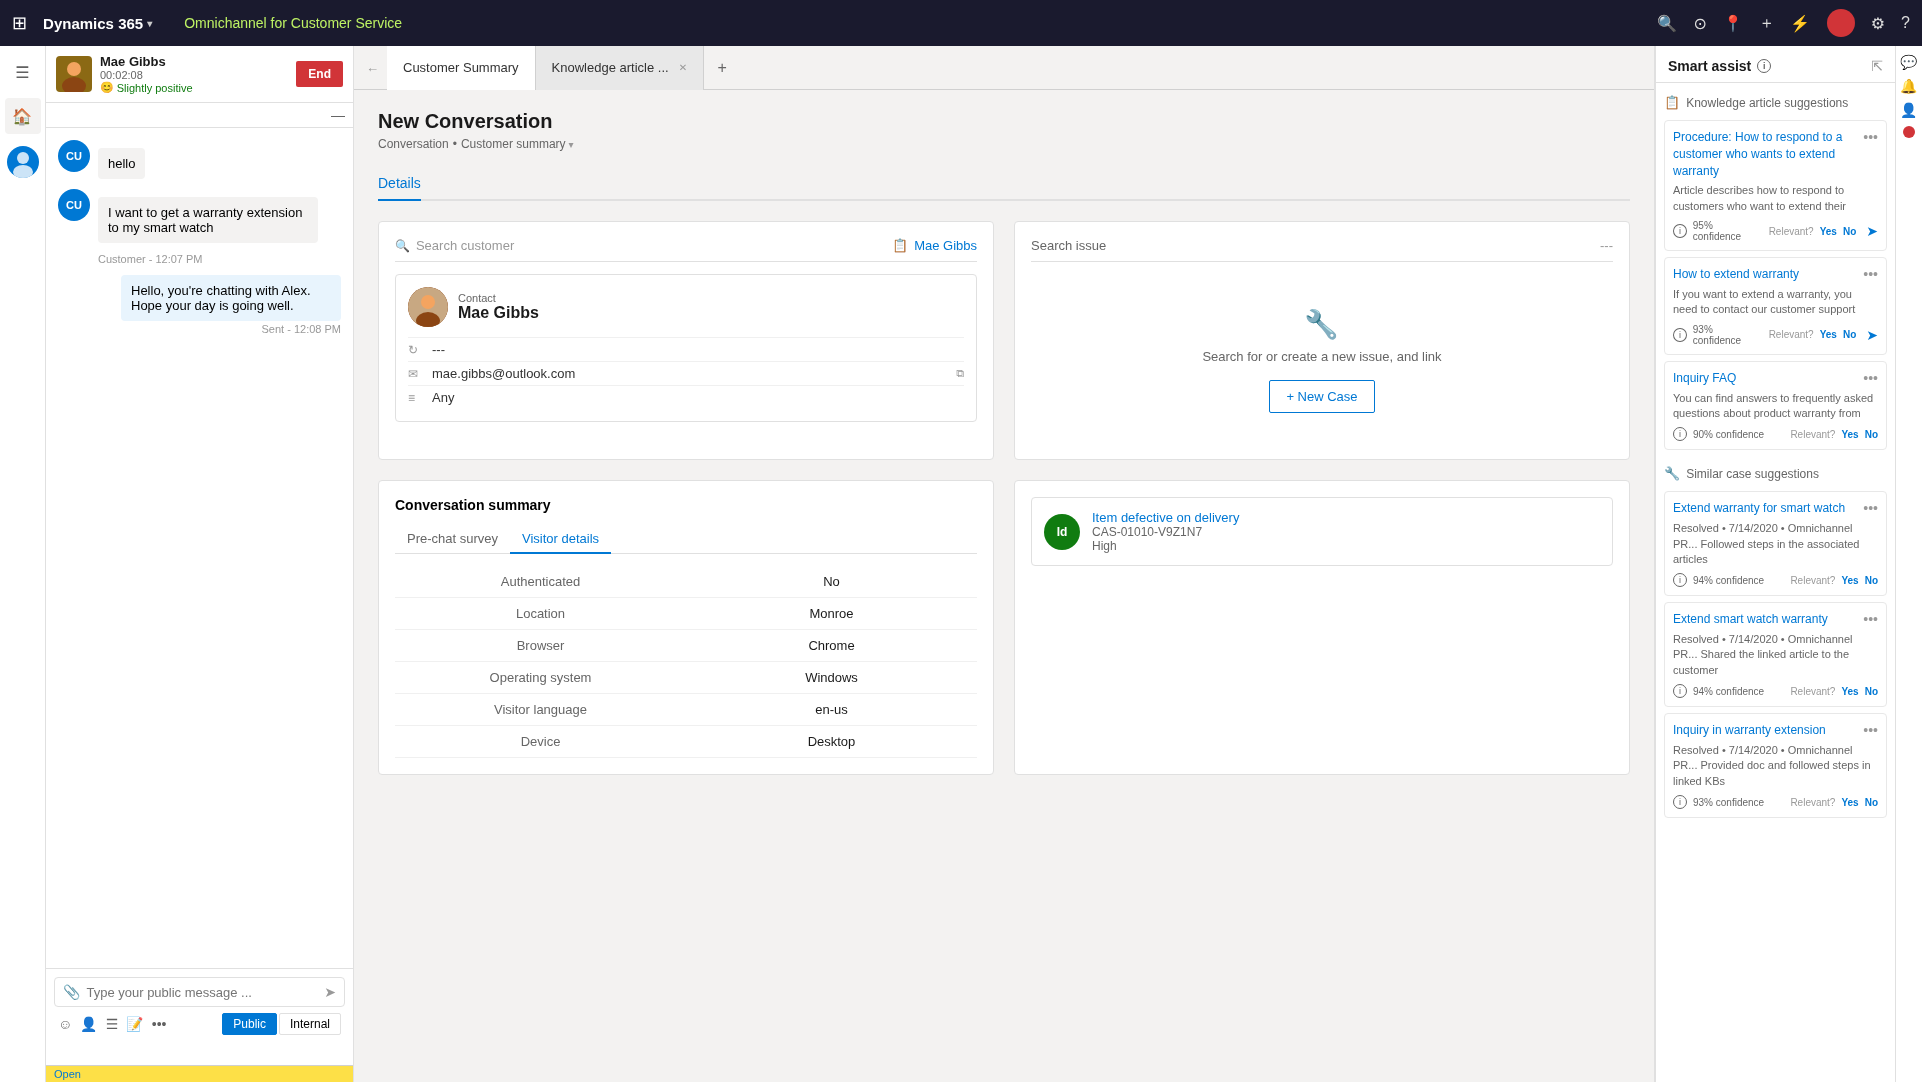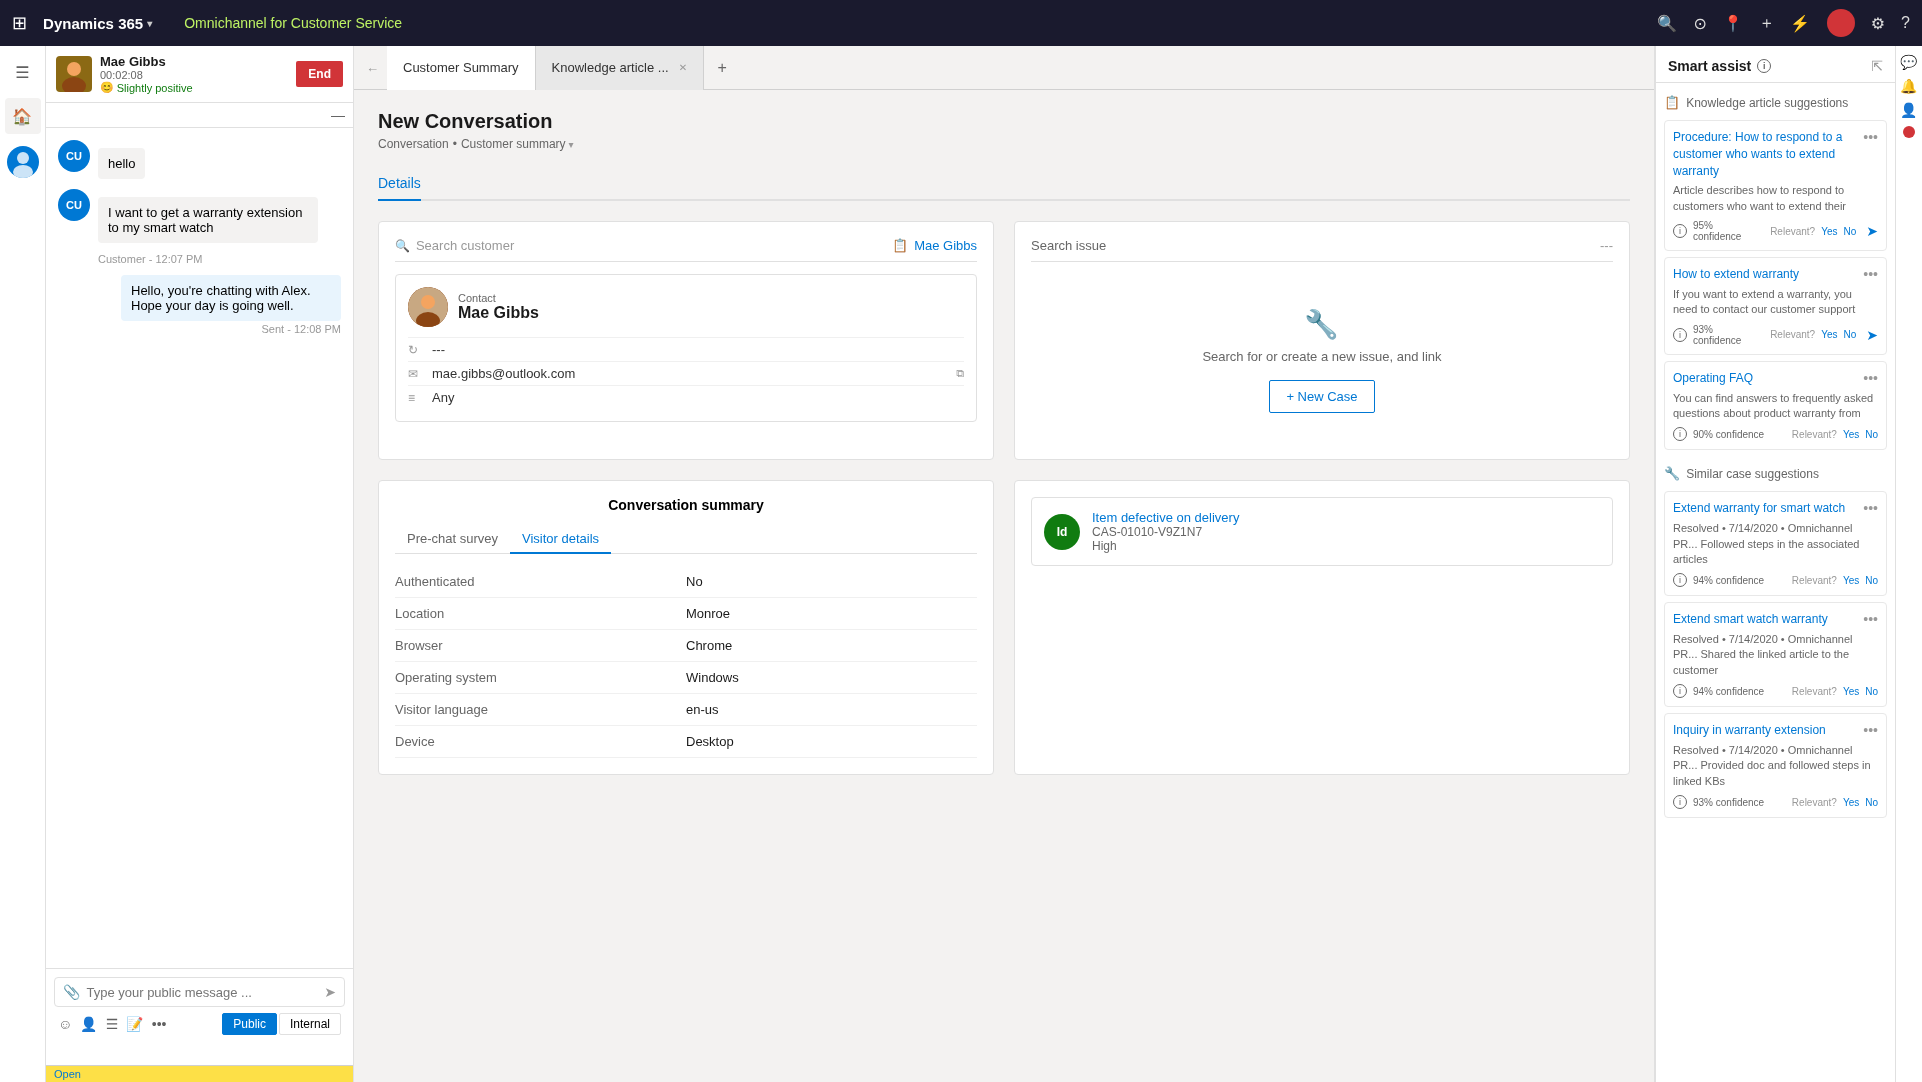--- a/index.html
+++ b/index.html
@@ -103,26 +103,26 @@
     .contact-name { font-size: 16px; font-weight: 600; color: #1a1a1a; }
     .contact-detail { display: flex; align-items: center; gap: 8px; padding: 4px 0; font-size: 13px; color: #333; border-top: 1px solid #f0f0f0; }
     .contact-detail-icon { color: #999; font-size: 12px; width: 16px; }
     .contact-detail-copy { color: #999; cursor: pointer; font-size: 11px; }
     .issue-search { display: flex; align-items: center; gap: 6px; margin-bottom: 16px; border-bottom: 1px solid #e0e0e0; padding-bottom: 8px; }
     .issue-empty { display: flex; flex-direction: column; align-items: center; justify-content: center; padding: 30px 0; color: #666; gap: 8px; }
     .new-case-btn { background: #fff; border: 1px solid #0078d4; color: #0078d4; padding: 8px 16px; border-radius: 2px; cursor: pointer; font-size: 13px; margin-top: 8px; }
 
     
     .conv-summary-card { margin-top: 0; }
-    .conv-summary-header { font-size: 14px; font-weight: 600; margin-bottom: 12px; text-align: center; }
+    .conv-summary-header { font-size: 14px; font-weight: 600; margin-bottom: 12px; }
     .summary-tabs { display: flex; border-bottom: 1px solid #e0e0e0; margin-bottom: 12px; }
     .summary-tab { padding: 6px 12px; font-size: 13px; color: #666; cursor: pointer; border-bottom: 2px solid transparent; margin-bottom: -1px; }
     .summary-tab.active { color: #0078d4; border-bottom: 2px solid #0078d4; }
 
-    .detail-table { width: 100%; }
+    .detail-table { width: 100%; text-align: center; }
     .detail-row { display: grid; grid-template-columns: 1fr 1fr; padding: 8px 0; border-bottom: 1px solid #f0f0f0; }
     .detail-label { color: #666; font-size: 13px; }
     .detail-value { color: #1a1a1a; font-size: 13px; font-weight: 500; }
 
     
     .recent-header { font-size: 14px; font-weight: 600; margin-bottom: 12px; }
     .case-item { display: flex; align-items: center; gap: 12px; padding: 12px; border: 1px solid #e0e0e0; border-radius: 4px; }
     .case-avatar { width: 36px; height: 36px; border-radius: 50%; background: #107c10; color: white; display: flex; align-items: center; justify-content: center; font-size: 12px; font-weight: 700; }
     .case-info .case-title { font-size: 13px; font-weight: 500; color: #0078d4; }
     .case-info .case-id { font-size: 12px; color: #666; }
@@ -142,21 +142,21 @@
     .sa-section-icon { font-size: 13px; color: #0078d4; }
 
     .sa-item { padding: 8px; border: 1px solid #e8e8e8; border-radius: 4px; margin-bottom: 6px; position: relative; }
     .sa-item-header { display: flex; justify-content: space-between; align-items: flex-start; }
     .sa-item-title { font-size: 12px; color: #0078d4; cursor: pointer; font-weight: 500; flex: 1; line-height: 1.4; }
     .sa-item-menu { color: #999; cursor: pointer; font-size: 14px; }
     .sa-item-desc { font-size: 11px; color: #666; margin-top: 4px; line-height: 1.4; }
     .sa-item-footer { display: flex; align-items: center; gap: 6px; margin-top: 6px; }
     .sa-confidence { font-size: 10px; color: #666; display: flex; align-items: center; gap: 3px; }
     .sa-relevant { font-size: 10px; color: #999; margin-left: auto; }
-    .sa-yn { font-size: 10px; color: #0078d4; cursor: pointer; }
+    .sa-yn { font-size: 10px; color: #0078d4; cursor: pointer; font-weight: bold; }
     .sa-send { color: #0078d4; cursor: pointer; font-size: 14px; margin-left: 4px; }
 
     .sa-right-icons { display: flex; flex-direction: column; gap: 8px; padding: 8px 4px; border-left: 1px solid #e0e0e0; width: 28px; align-items: center; }
 
     
     .content-with-sa { display: flex; flex: 1; overflow: hidden; }
 
     .bottom-open { display: flex; align-items: center; padding: 2px 8px; background: #fde047; border-top: 1px solid #d0d0d0; font-size: 11px; color: #0078d4; cursor: pointer; margin-top: 22px; }
 
     
@@ -446,21 +446,21 @@
                 <span class="sa-confidence">93% confidence</span>
                 <span class="sa-relevant">Relevant?</span>
                 <span class="sa-yn">Yes</span>
                 <span class="sa-yn">No</span>
                 <span class="sa-send">➤</span>
               </div>
             </div>
 
             <div class="sa-item">
               <div class="sa-item-header">
-                <span class="sa-item-title">Operating FAQ</span>
+                <span class="sa-item-title">Inquiry FAQ</span>
                 <span class="sa-item-menu">•••</span>
               </div>
               <div class="sa-item-desc">You can find answers to frequently asked questions about product warranty from</div>
               <div class="sa-item-footer">
                 <span class="info-circle">i</span>
                 <span class="sa-confidence">90% confidence</span>
                 <span class="sa-relevant">Relevant?</span>
                 <span class="sa-yn">Yes</span>
                 <span class="sa-yn">No</span>
               </div>

